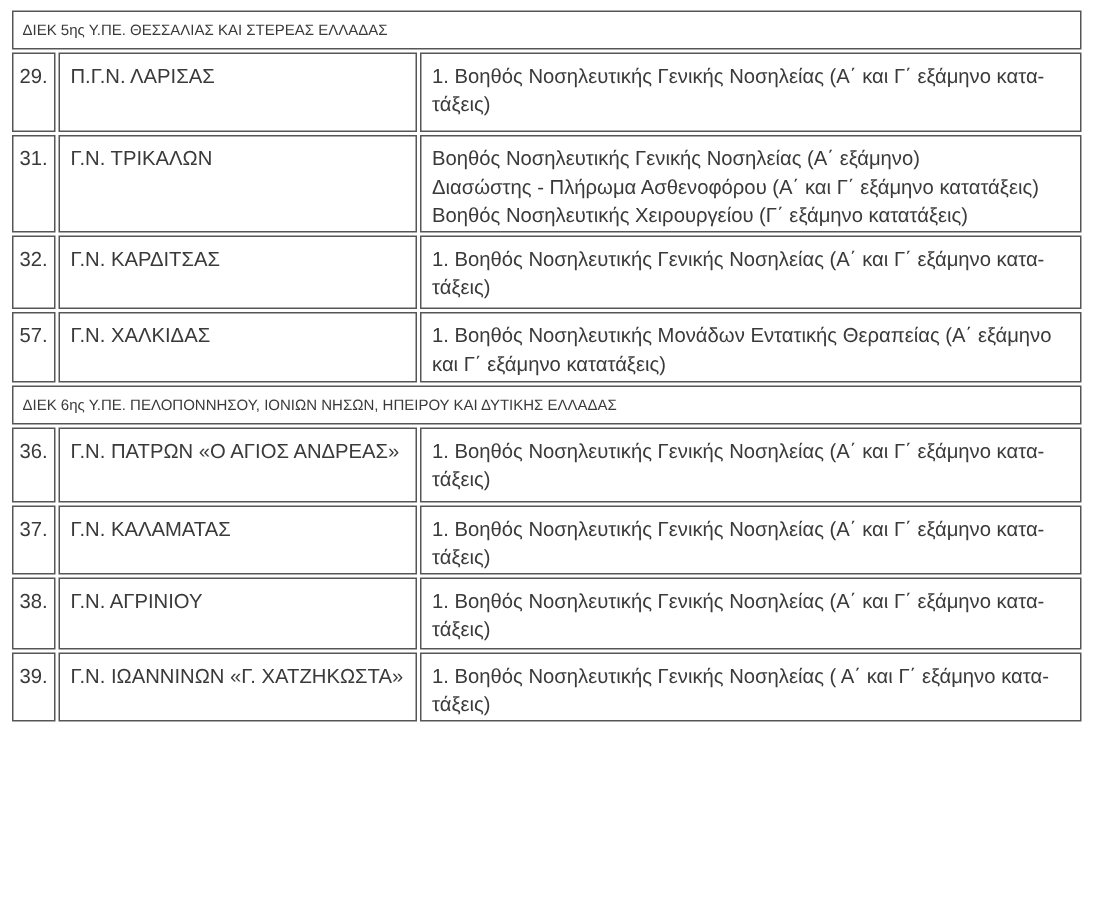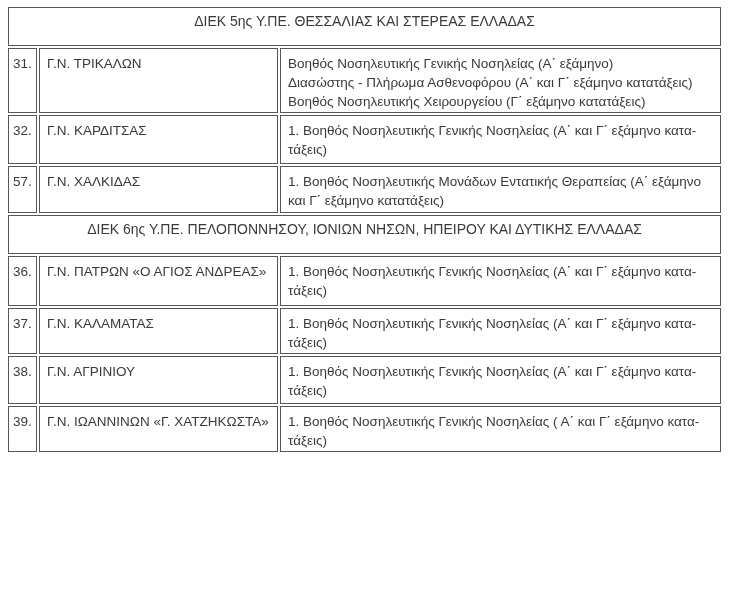--- a/index.html
+++ b/index.html
@@ -31,43 +31,48 @@
     line-height: 19px;
     padding: 5px 7px 1px 7px;
     white-space: pre-line;
     overflow: hidden;
   }
   td.num {
     padding-left: 4px;
     padding-right: 2px;
   }
   td.sec {
-    text-align: center;
-    font-size: 14px;
+    font-size: 10px;
     line-height: 18px;
-    padding: 4px 6px 15px 6px;
+    padding: 4px 6px 2px 6px;
     white-space: normal;
   }
 </style>
 </head>
 <body>
 
 <div class="page">
   <table class="doc-table">
     <colgroup>
       <col style="width:29px">
       <col style="width:239px">
       <col style="width:441px">
     </colgroup>
 
     <tbody>
         <tr style="height:26px">
       <td class="sec" colspan="3">ΔΙΕΚ 5ης Υ.ΠΕ. ΘΕΣΣΑΛΙΑΣ ΚΑΙ ΣΤΕΡΕΑΣ ΕΛΛΑΔΑΣ</td>
     </tr>
 
+    <tr style="height:53px">
+      <td class="num">29.</td>
+      <td>Π.Γ.Ν. ΛΑΡΙΣΑΣ</td>
+      <td>1. Βοηθός Νοσηλευτικής Γενικής Νοσηλείας (Α΄ και Γ΄ εξάμηνο κατα-
+τάξεις)</td>
+    </tr>
 
 
     <tr style="height:63px">
       <td class="num">31.</td>
       <td>Γ.Ν. ΤΡΙΚΑΛΩΝ</td>
       <td>Βοηθός Νοσηλευτικής Γενικής Νοσηλείας (Α΄ εξάμηνο)
 Διασώστης - Πλήρωμα Ασθενοφόρου (Α΄ και Γ΄ εξάμηνο κατατάξεις)
 Βοηθός Νοσηλευτικής Χειρουργείου (Γ΄ εξάμηνο κατατάξεις)</td>
     </tr>
 

